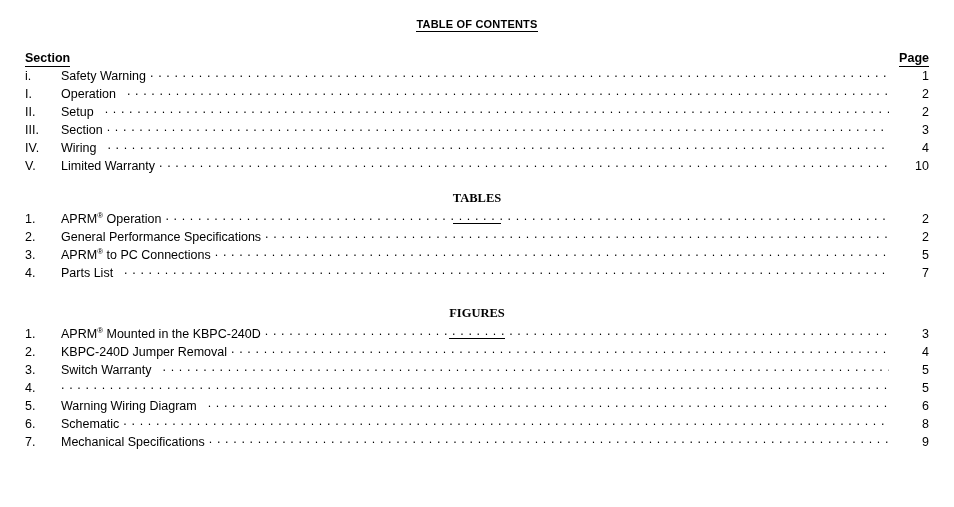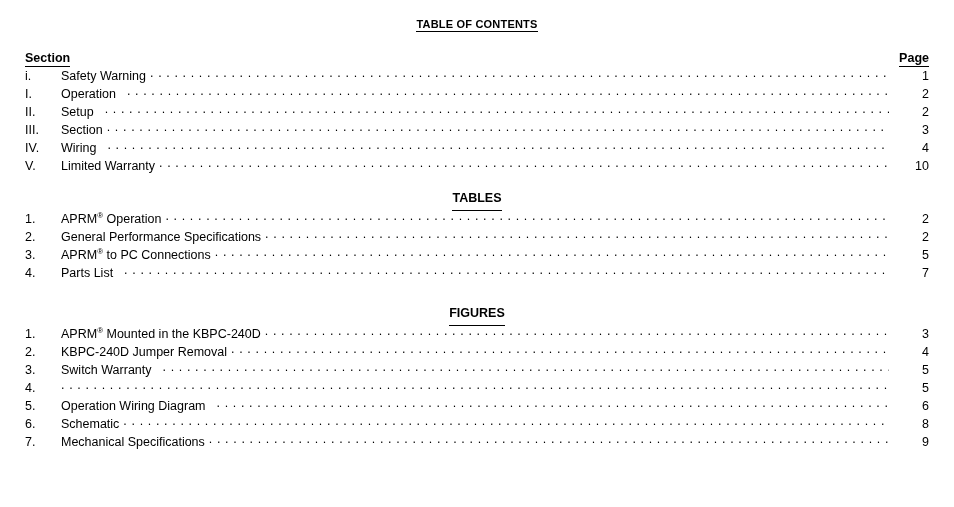--- a/index.html
+++ b/index.html
@@ -55,21 +55,22 @@
 
   
   .sub-head {
     text-align: center;
     font-size: 12.5px;
     font-weight: bold;
     line-height: 15px;
   }
   .sub-head span {
     border-bottom: 1.5px solid #000;
-    padding-bottom: 5px;
+    padding-bottom: 18px;
+    font-family: Liberation Serif, serif;
   }
 
   
   .toc-list { margin: 0; padding: 0; }
 
   .toc-row {
     display: flex;
     align-items: baseline;
     font-size: 12.5px;
     line-height: 18px;
@@ -246,21 +247,21 @@
         <div class="toc-dots"></div>
         <div class="toc-page">5</div>
       </div>
       <div class="toc-row">
         <div class="toc-num">4.</div>
         <div class="toc-dots"></div>
         <div class="toc-page">5</div>
       </div>
       <div class="toc-row">
         <div class="toc-num">5.</div>
-        <div class="toc-label gap"><span>Operation Wiring Diagram</span></div>
+        <div class="toc-label gap"><span>Warning Wiring Diagram</span></div>
         <div class="toc-dots"></div>
         <div class="toc-page">6</div>
       </div>
       <div class="toc-row">
         <div class="toc-num">6.</div>
         <div class="toc-label"><span>Schematic</span></div>
         <div class="toc-dots"></div>
         <div class="toc-page">8</div>
       </div>
       <div class="toc-row">

